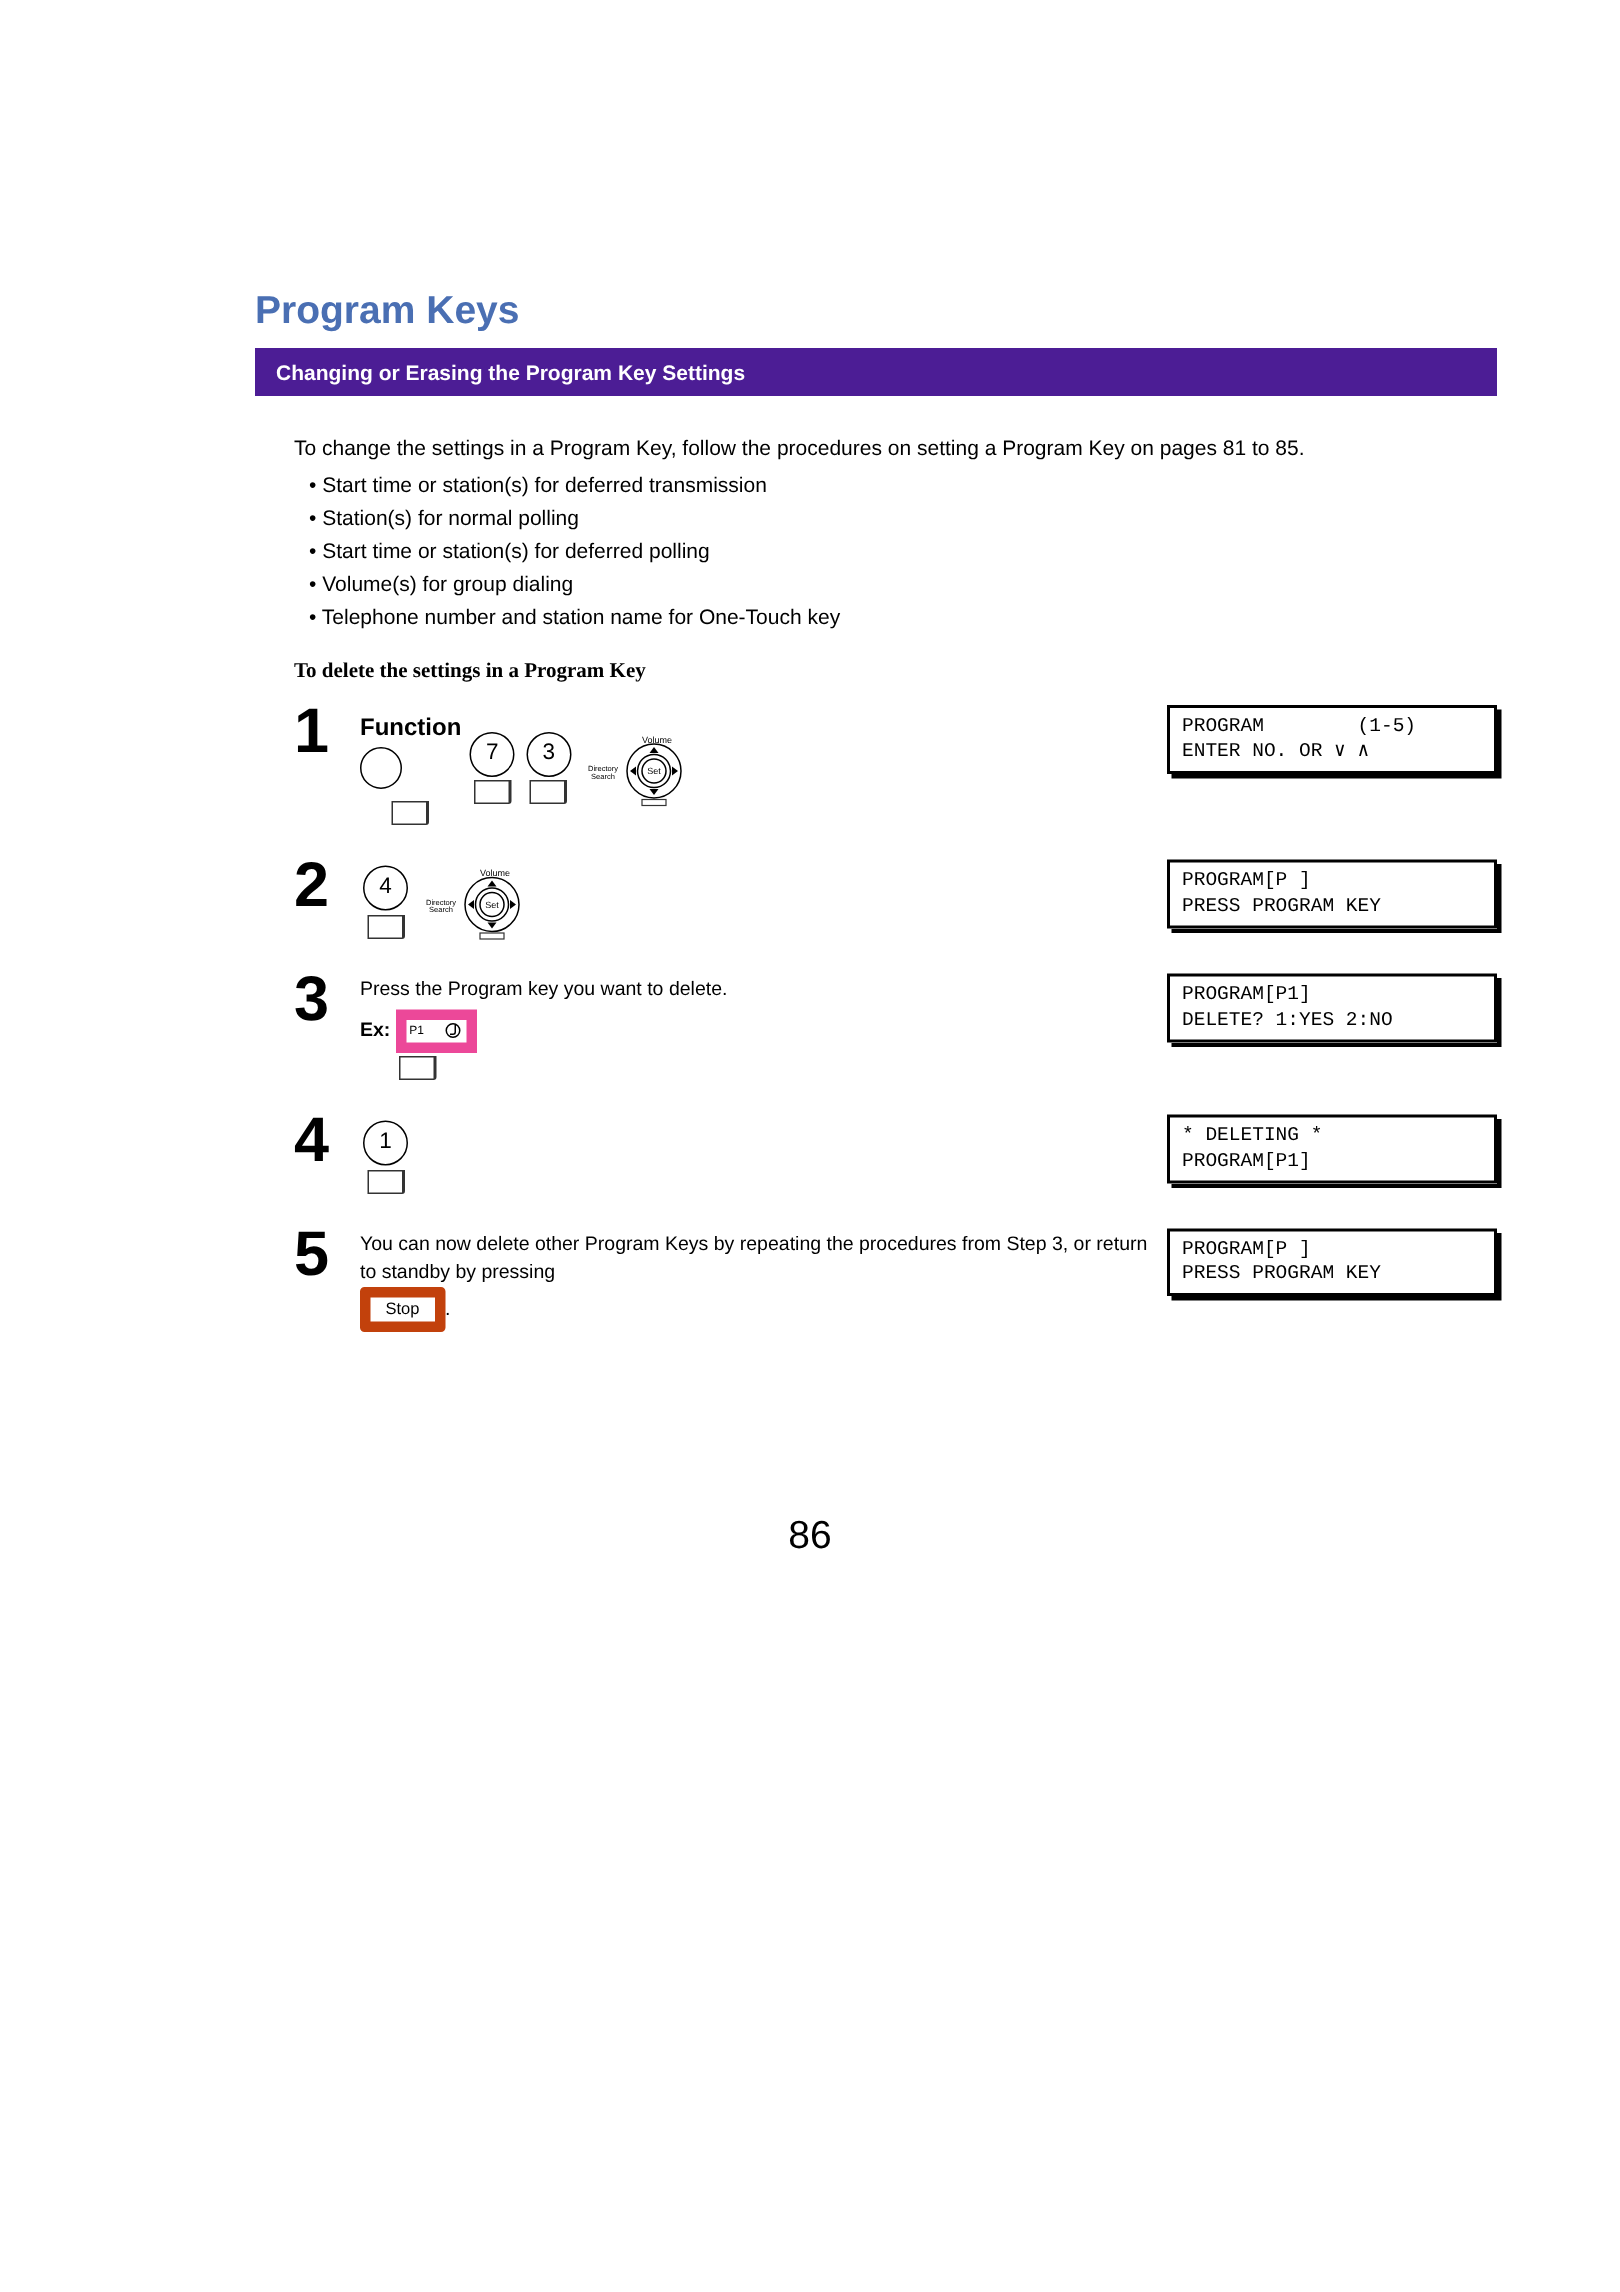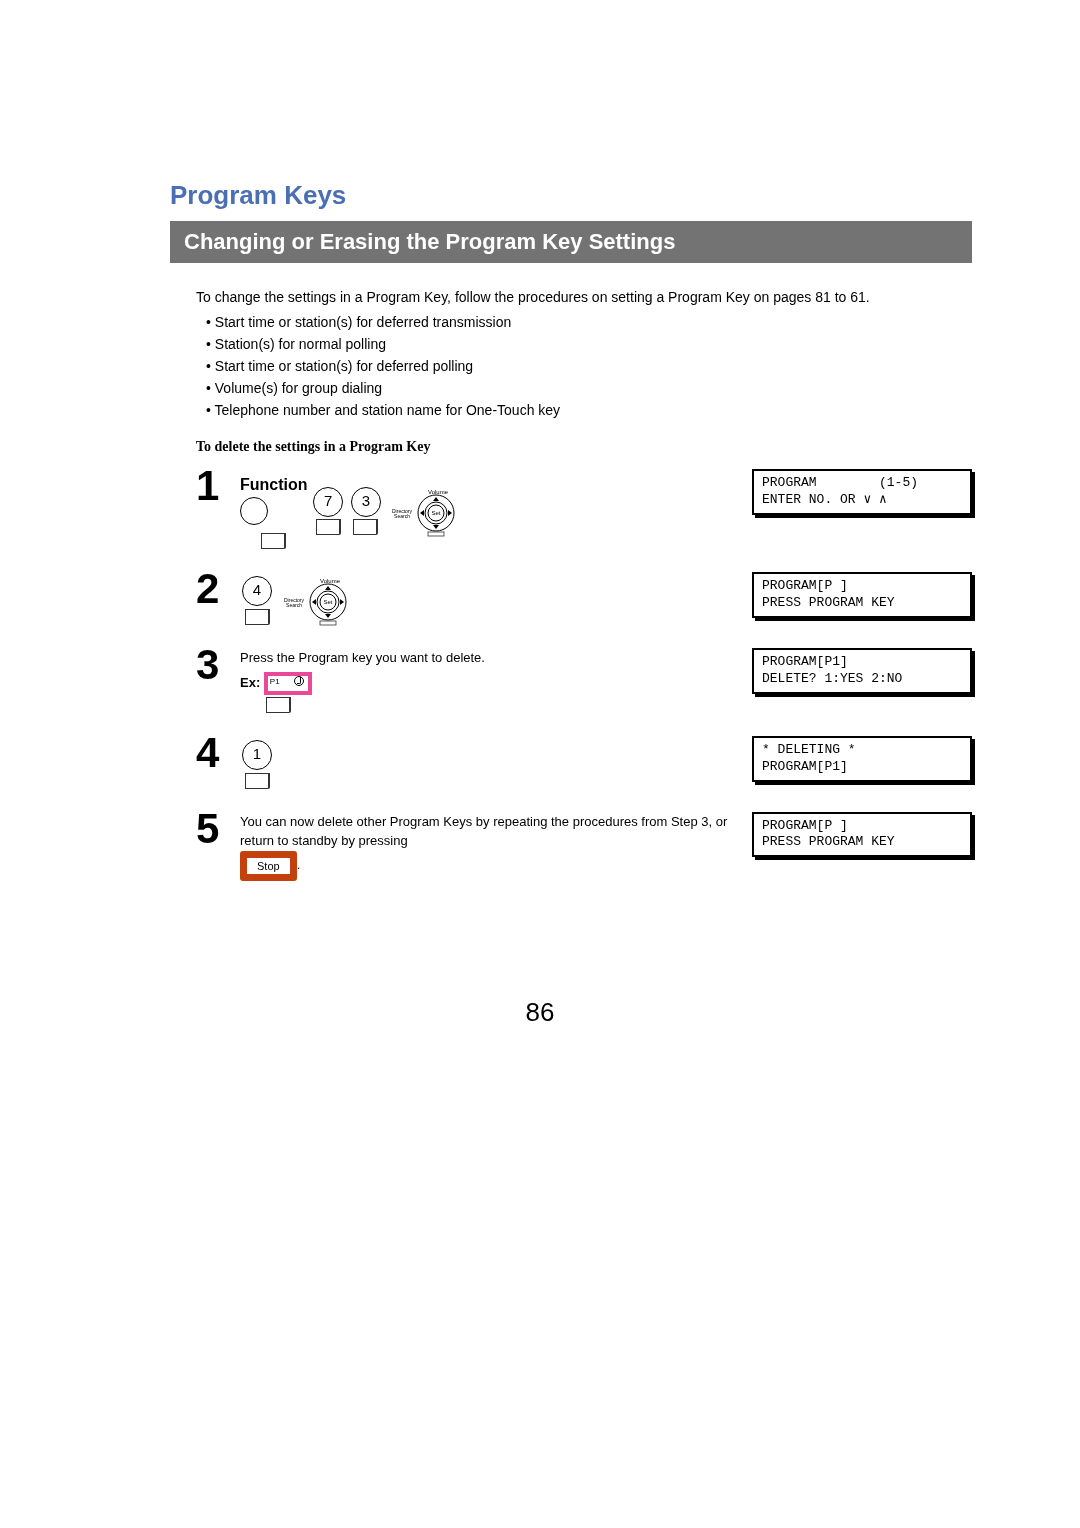--- a/index.html
+++ b/index.html
@@ -8,32 +8,33 @@
     background: #fff;
     font-family: Arial, Helvetica, sans-serif;
     font-size: 14px;
     color: #000;
   }
   .page {
     width: 1080px;
     height: 1148px;
     position: relative;
     box-sizing: border-box;
-    padding: 180px 108px 0 170px;
+    padding: 180px 82px 0 170px;
+    margin-top: 11px;
   }
   .section-heading {
     color: #4a6fb3;
     font-size: 26px;
     font-weight: bold;
     margin: 0 0 10px 0;
   }
   .title-bar {
-    background: #737373;
+    background: #4c1d95;
     color: #fff;
-    font-size: 22px;
+    font-size: 14px;
     font-weight: bold;
     padding: 8px 14px;
     margin: 0 0 24px 0;
   }
   .intro {
     margin-left: 26px;
     font-size: 14px;
     line-height: 1.5;
   }
   .intro p { margin: 0 0 4px 0; }
@@ -131,21 +132,22 @@
     position: absolute;
     bottom: 120px;
     left: 0;
     width: 1080px;
     text-align: center;
     font-size: 26px;
   }
   .key-group { margin-top: 4px; }
   .p1-key {
     display: inline-flex;
-    border: 4px solid #ec4899;
+    align-items: center;
+    border: 7px solid #ec4899;
     padding: 0 4px 0 2px;
     height: 15px;
     vertical-align: middle;
     font-size: 8px;
   }
   .p1-key .dot {
     width: 8px; height: 8px; border:1px solid #000; border-radius:50%; margin-left:14px;
     display:inline-block;
     position:relative;
   }
@@ -156,21 +158,21 @@
 </head>
 <body>
 
 <div class="page">
 
   <h2 class="section-heading">Program Keys</h2>
 
   <div class="title-bar">Changing or Erasing the Program Key Settings</div>
 
   <div class="intro">
-    <p>To change the settings in a Program Key, follow the procedures on setting a Program Key on pages 81 to 61.</p>
+    <p>To change the settings in a Program Key, follow the procedures on setting a Program Key on pages 81 to 85.</p>
     <ul class="bullets">
       <li>Start time or station(s) for deferred transmission</li>
       <li>Station(s) for normal polling</li>
       <li>Start time or station(s) for deferred polling</li>
       <li>Volume(s) for group dialing</li>
       <li>Telephone number and station name for One-Touch key</li>
     </ul>
   </div>
 
   <div class="subheading">To delete the settings in a Program Key</div>

